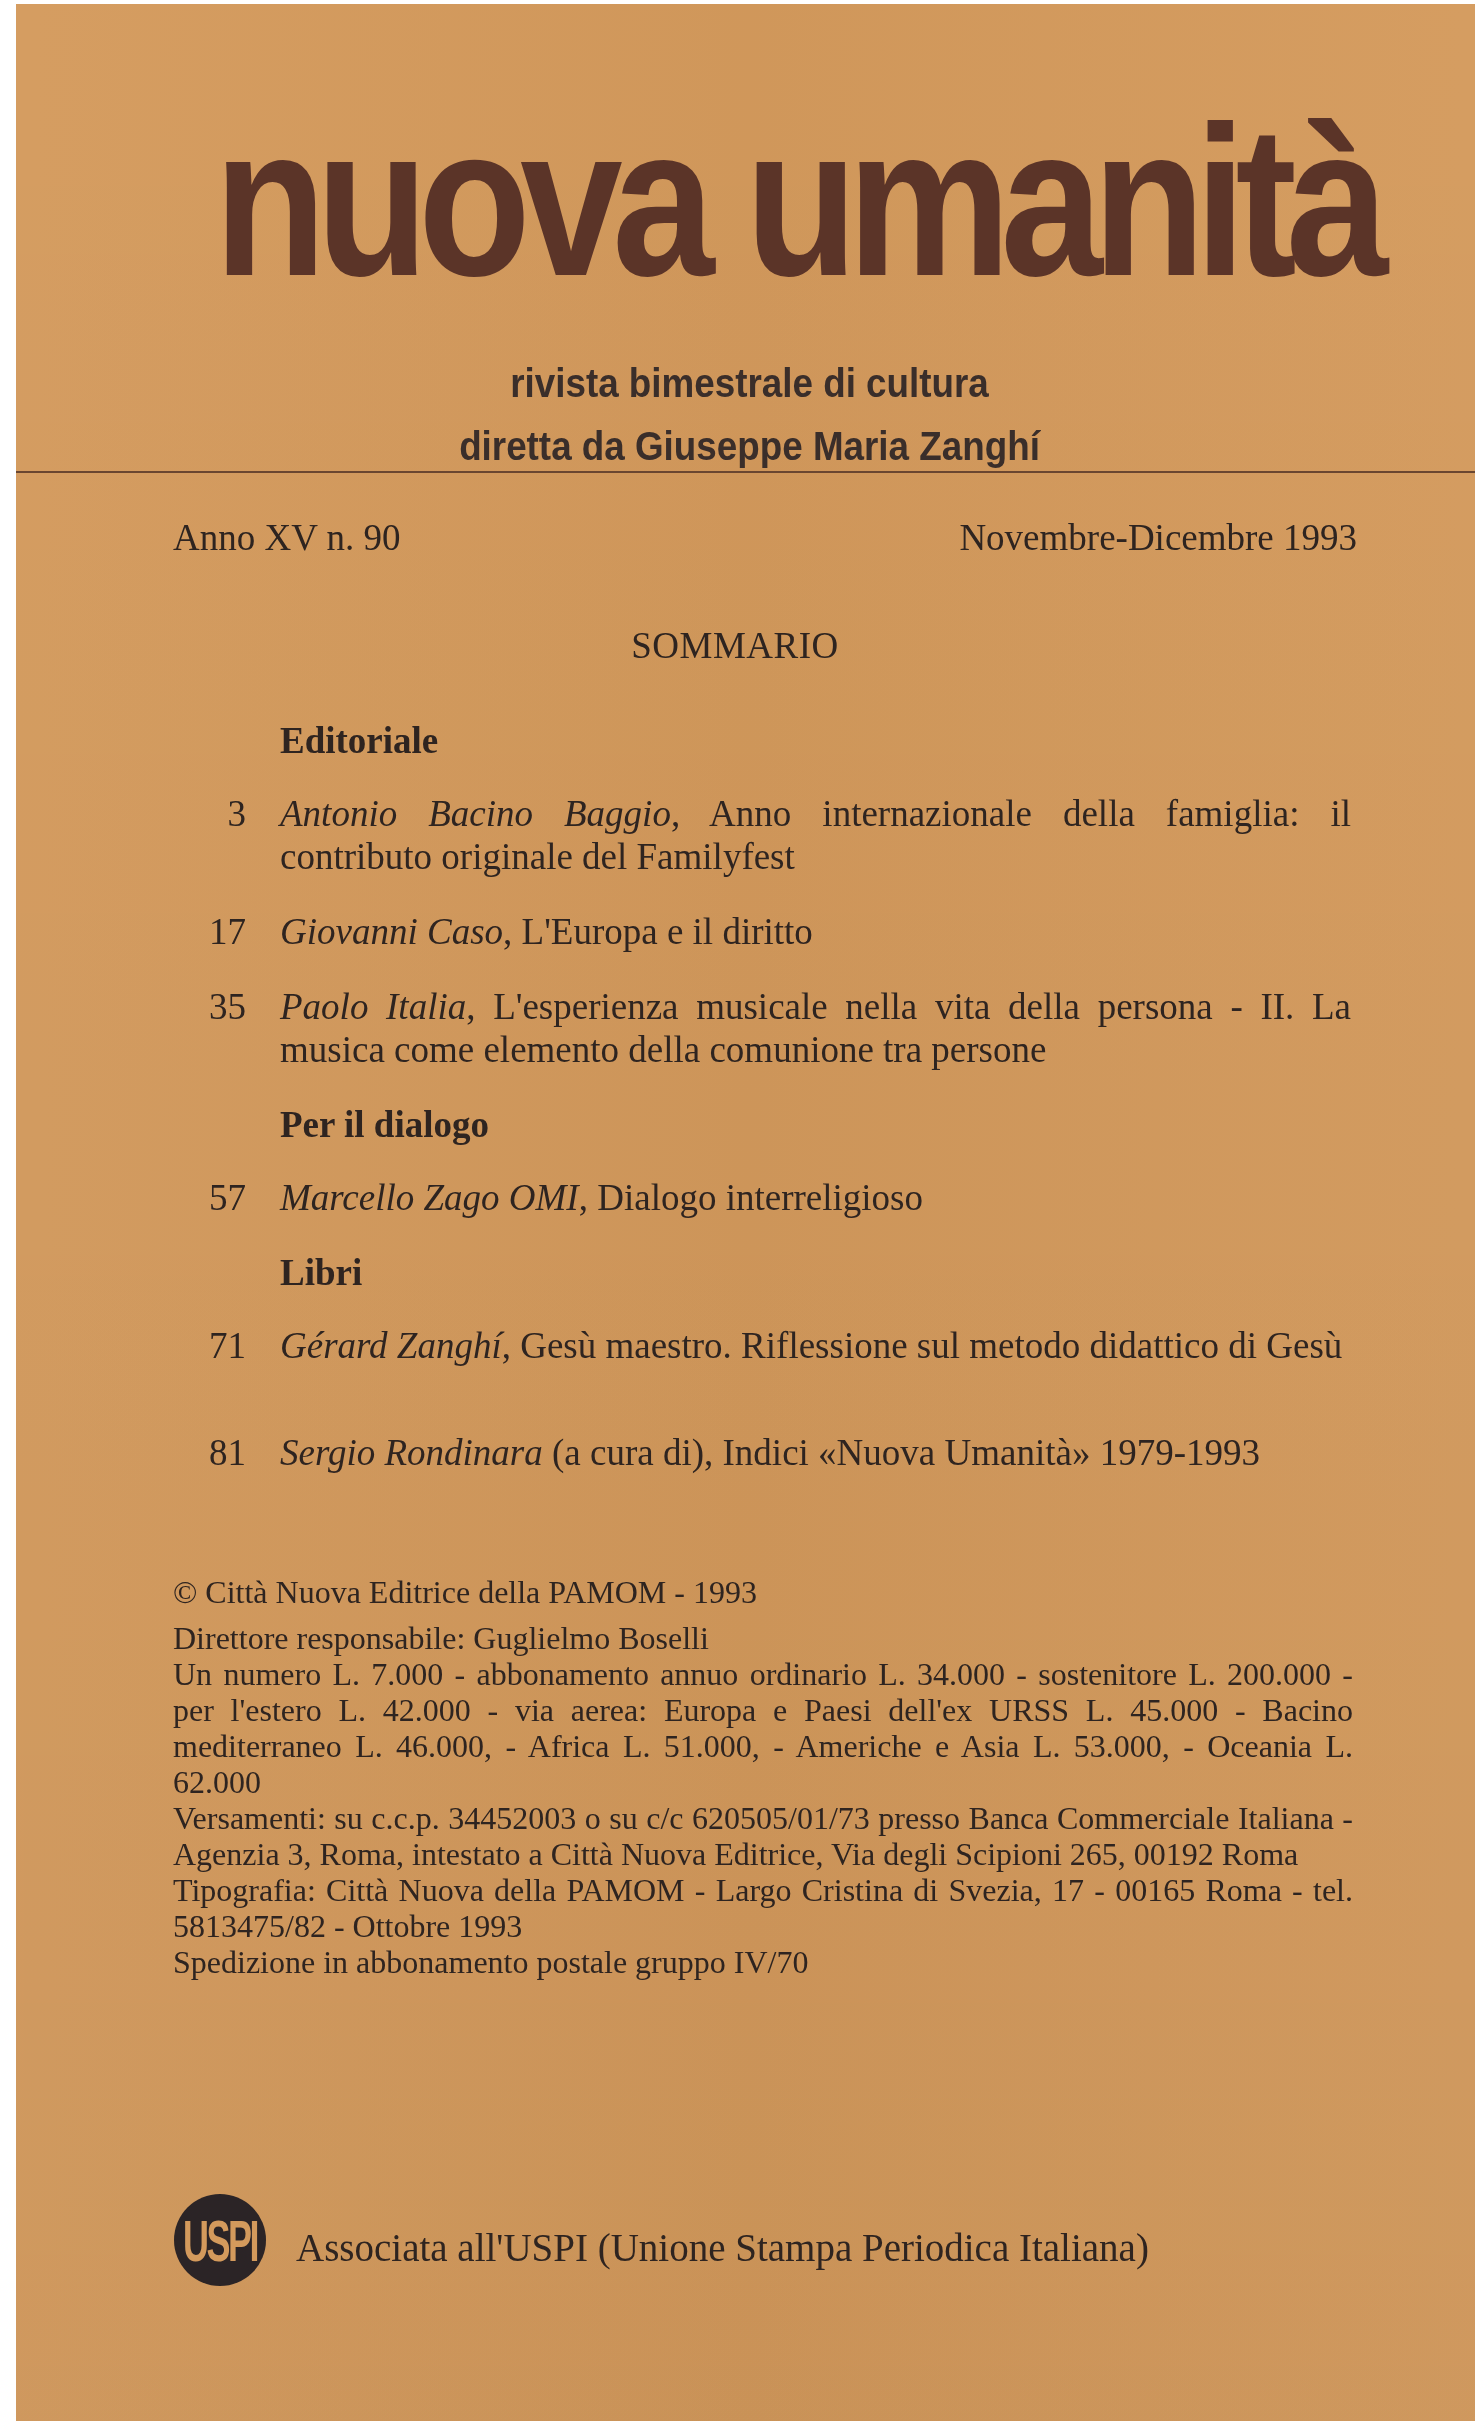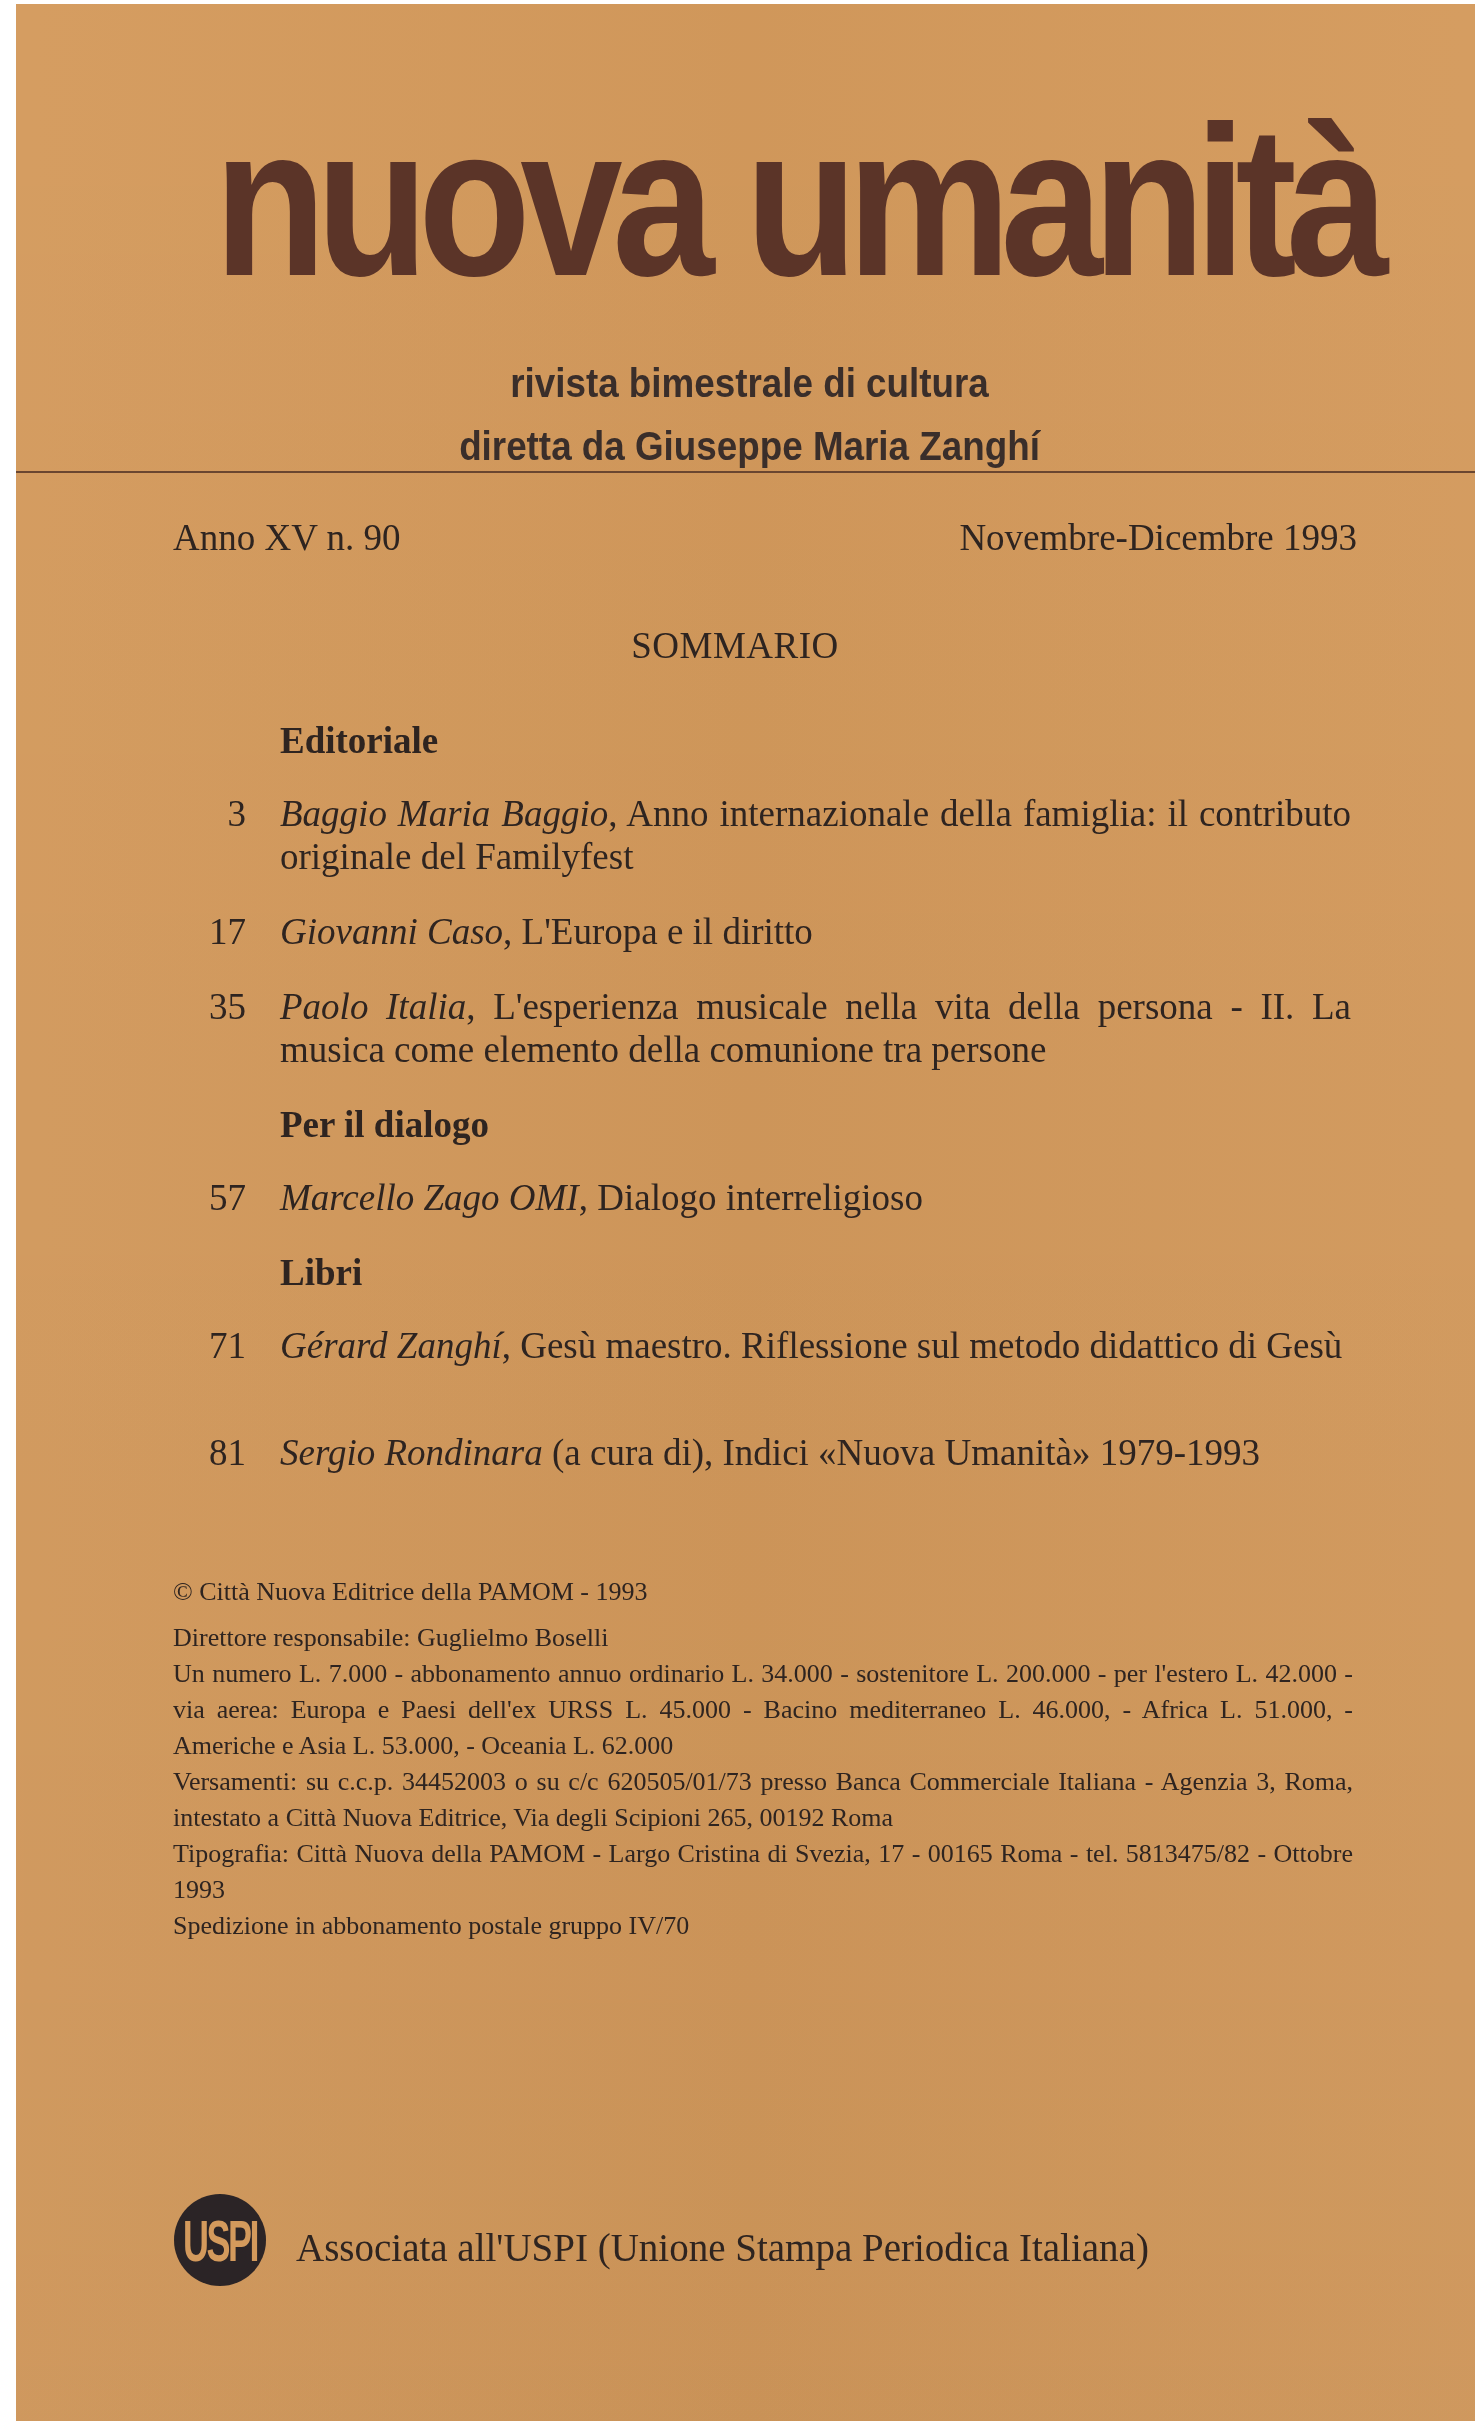--- a/index.html
+++ b/index.html
@@ -115,21 +115,21 @@
     .entry .text {
       flex: 1;
       text-align: justify;
     }
     .entry .author { font-style: italic; }
     .colophon {
       position: absolute;
       left: 157px;
       top: 1570px;
       width: 1180px;
-      font-size: 26px;
+      font-size: 32px;
       line-height: 36px;
       color: #2e2420;
     }
     .colophon p {
       margin: 0;
       text-align: justify;
     }
     .colophon .copyright {
       margin-bottom: 10px;
     }
@@ -187,21 +187,21 @@
   <div class="issue-row issue-right serif">Novembre-Dicembre 1993</div>
 
   <div class="sommario serif">SOMMARIO</div>
 
   <div class="toc serif">
 
     <div class="section-head">Editoriale</div>
 
     <div class="entry">
       <div class="num">3</div>
-      <div class="text"><span class="author">Baggio Maria Baggio</span><span>, Anno internazionale della famiglia: il contributo originale del Familyfest</span></div>
+      <div class="text"><span class="author">Antonio Bacino Baggio</span><span>, Anno internazionale della famiglia: il contributo originale del Familyfest</span></div>
     </div>
 
     <div class="entry">
       <div class="num">17</div>
       <div class="text"><span class="author">Giovanni Caso</span><span>, L'Europa e il diritto</span></div>
     </div>
 
     <div class="entry">
       <div class="num">35</div>
       <div class="text"><span class="author">Paolo Italia</span><span>, L'esperienza musicale nella vita della persona - II. La musica come elemento della comunione tra persone</span></div>

